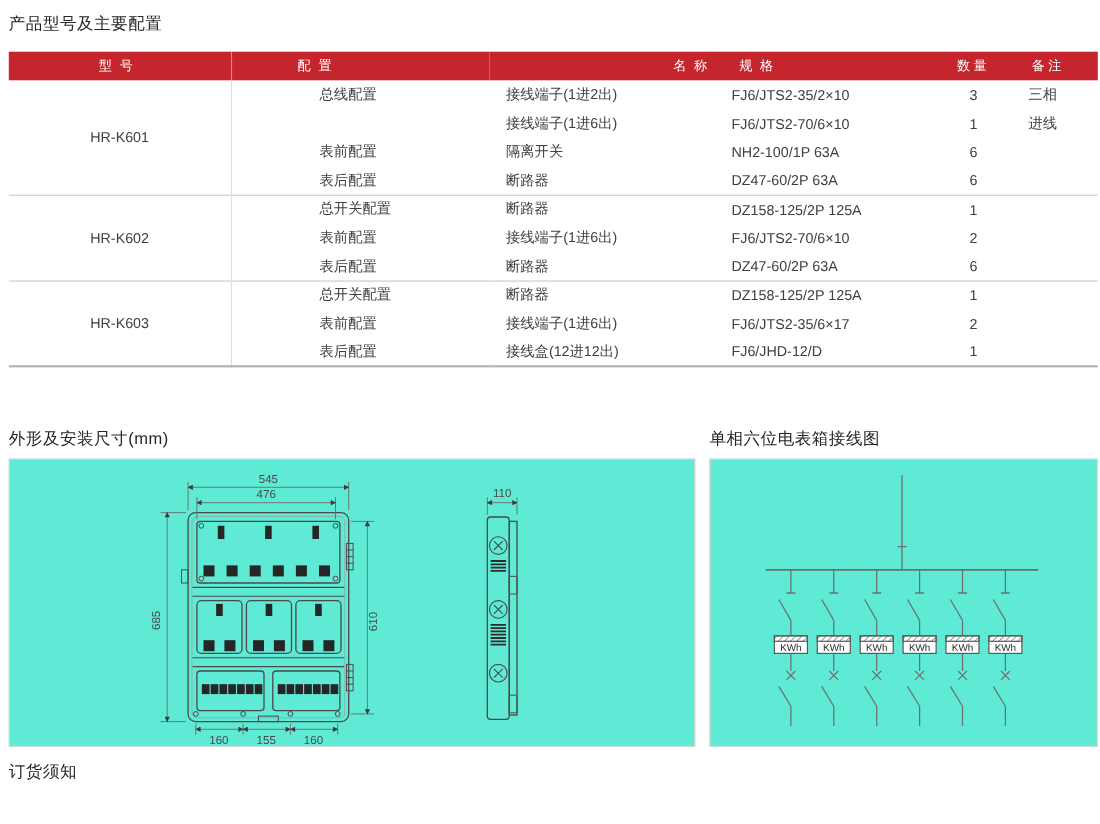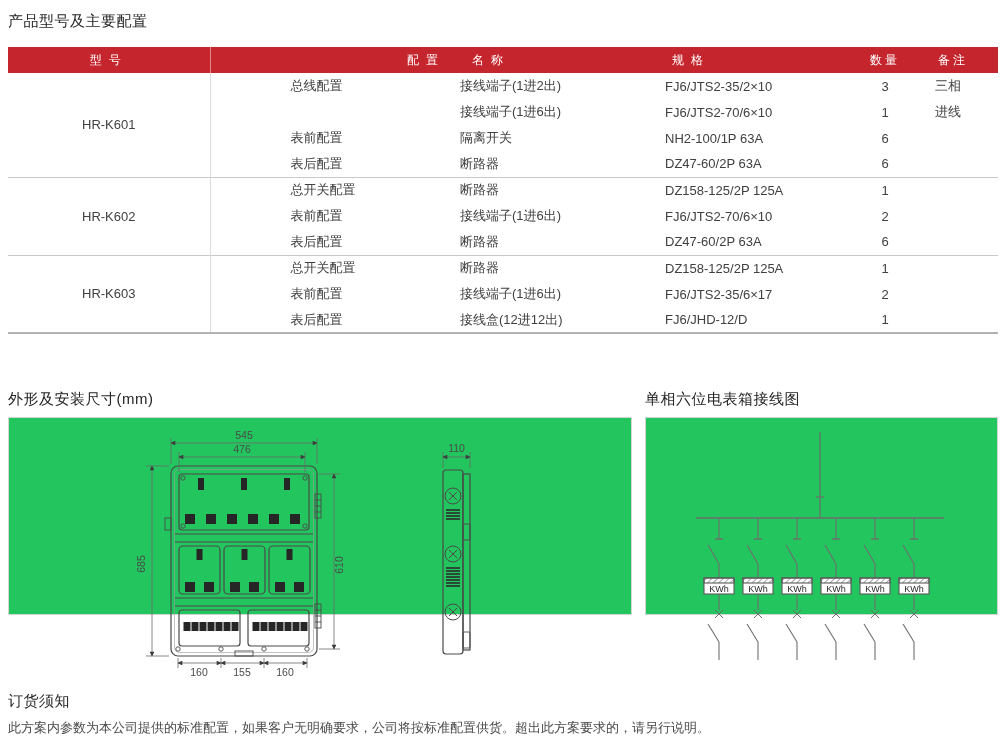--- a/index.html
+++ b/index.html
@@ -15,39 +15,39 @@
   #order-body   { position:absolute; left:8px; top:719px; font-size:13px; color:#4a4a4a; }
 
   
   #cfg-table { position:absolute; left:8px; top:47px; width:990px; border-collapse:collapse; table-layout:fixed;
                border-bottom:2px solid #b3b3b3; font-size:13px; }
   #cfg-table col.c1{width:202px} #cfg-table col.c2{width:235px} #cfg-table col.c3{width:205px}
   #cfg-table col.c4{width:210px} #cfg-table col.c5{width:50px}  #cfg-table col.c6{width:88px}
   #cfg-table th { background:#c5252d; color:#fff; font-weight:normal; height:26px; font-size:12px;
                   letter-spacing:7px; text-align:left; }
   #cfg-table th.h-model { text-align:center; border-right:1px solid rgba(255,255,255,.45); }
-  #cfg-table th.h-cfg  { padding-left:38px;text-align:right; }
-  #cfg-table th.h-name { padding-left:27px; }
+  #cfg-table th.h-cfg  { padding-left:60px; }
+  #cfg-table th.h-name { padding-left:27px;text-align:right; }
   #cfg-table th.h-spec { padding-left:22px; }
   #cfg-table th.h-qty  { text-align:center; padding-left:0; letter-spacing:3px;margin-top:32px; }
   #cfg-table th.h-note { padding-left:28px; letter-spacing:3px; }
   #cfg-table td { height:26px; vertical-align:middle; color:#404040; }
   td.model { text-align:center; border-right:1px solid #dcdcdc; color:#333; }
   td.cfg  { padding-left:80px; }
   td.nm   { padding-left:15px; }
   td.sp   { padding-left:15px; }
   td.qty  { text-align:center; }
   td.note { padding-left:25px; }
   tbody.grp + tbody.grp tr:first-child td { border-top:1px solid #c9c9c9; }
 
   #tbl-note { position:absolute; left:8px; top:343px; font-size:13px; color:#4a4a4a; }
   #tbl-note sup { font-size:8.5px; }
 
   
-  .frame { position:absolute; top:417px; height:198px; border:1px solid #d4d4d4; background:#22c55e; }
+  .frame { position:absolute; top:417px; height:262px; border:1px solid #d4d4d4; background:#5eead4; }
   #dims-box   { left:8px;  width:624px; }
   #wiring-box { left:645px;width:353px; }
   svg { display:block; }
   svg text { font-family:"Liberation Sans","DejaVu Sans",sans-serif; }
 </style>
 </head>
 <body>
 
 <div class="page">
 
@@ -348,15 +348,14 @@
       <use href="#branch" x="73"></use>
       <use href="#branch" x="112"></use>
       <use href="#branch" x="151"></use>
       <use href="#branch" x="190"></use>
       <use href="#branch" x="229"></use>
       <use href="#branch" x="268"></use>
     </svg>
   </div>
 
   <div class="sec-title" id="order-title">订货须知</div>
-  <div id="order-body">此方案内参数为本公司提供的标准配置，如果客户无明确要求，公司将按标准配置供货。超出此方案要求的，请另行说明。</div>
 
 </div>
 
 </body></html>

